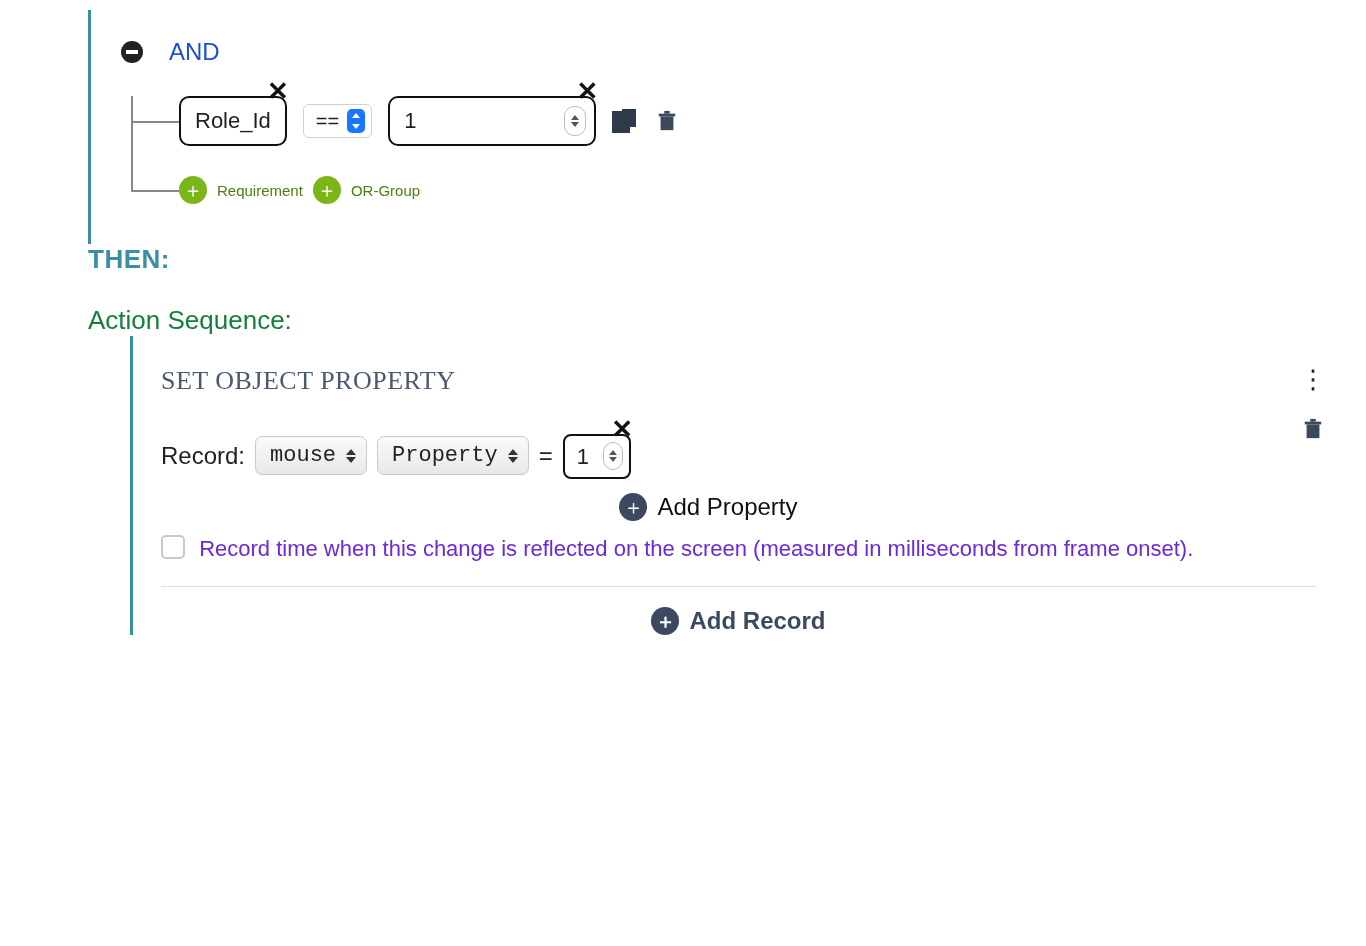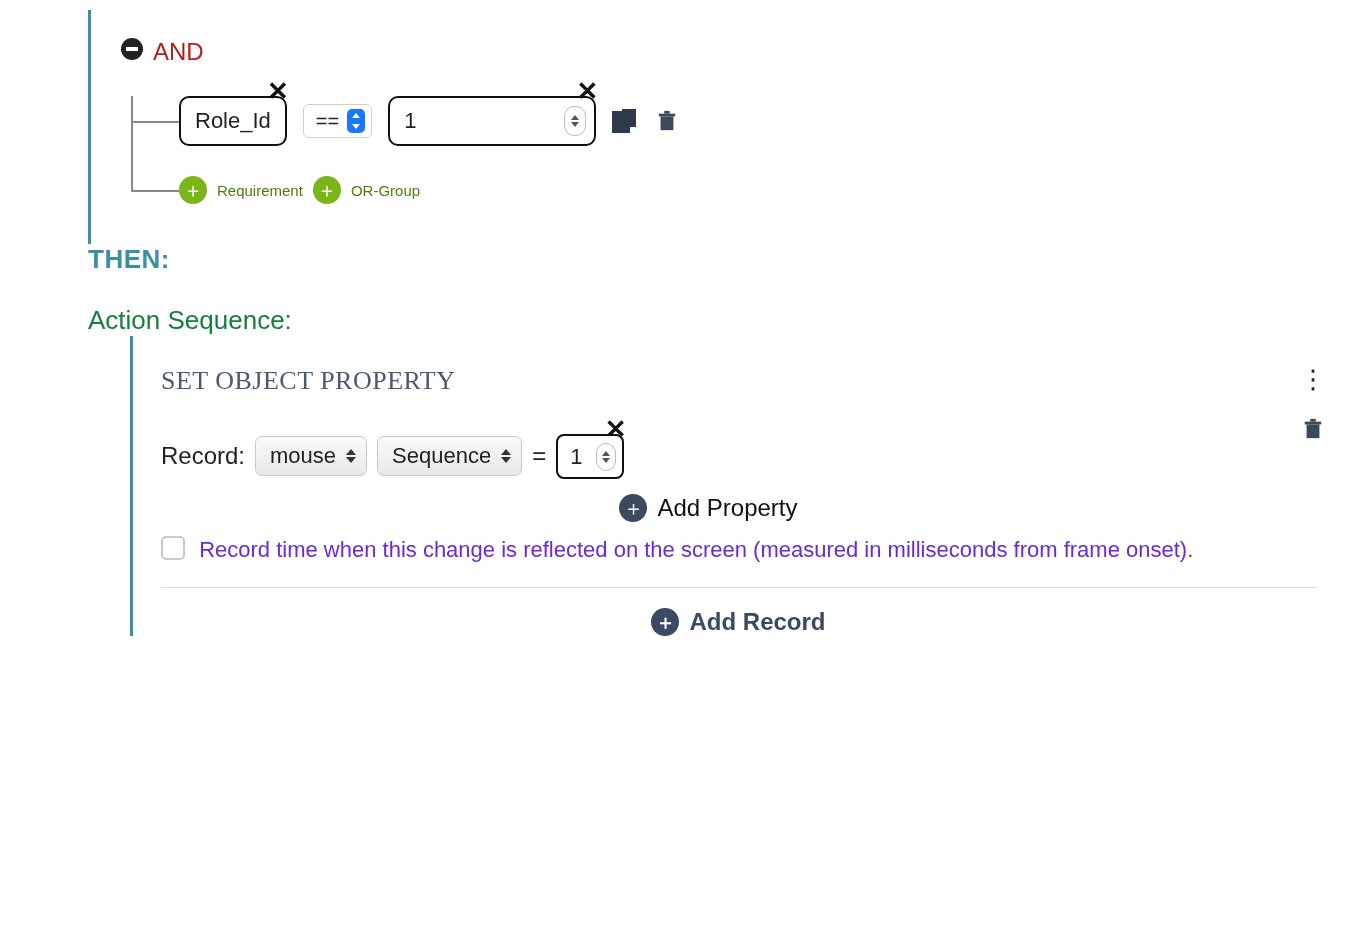--- a/index.html
+++ b/index.html
@@ -50,23 +50,24 @@
     height: 26px;
     display: inline-block;
   }
   .pipe {
     border-left: 3px solid #3b8fa5;
     margin-left: 38px;
     padding: 28px 0 40px 30px;
   }
   .and-header {
     display: flex;
-    gap: 10px;
+    align-items: center;
+    gap: 26px;
     font-size: 24px;
-    color: #b91c1c;
+    color: #1d4ed8;
   }
   .minus-circle {
     width: 22px; height: 22px;
     border-radius: 50%;
     background: #222;
     color: #fff;
     display: inline-flex;
     align-items: center;
     justify-content: center;
     font-size: 16px;
@@ -256,20 +257,21 @@
   }
   .gray-select {
     display: inline-flex;
     align-items: center;
     gap: 10px;
     background: linear-gradient(#fafafa, #e8e8e8);
     border: 1px solid #c9c9c9;
     border-radius: 7px;
     padding: 6px 10px 6px 14px;
     font-size: 22px;
+    font-family: Liberation Mono, monospace;
   }
   .sel-arrows {
     display: inline-flex;
     flex-direction: column;
     gap: 2px;
   }
   .sel-arrows .up, .sel-arrows .down {
     width: 0; height: 0;
     border-left: 5px solid transparent;
     border-right: 5px solid transparent;
@@ -430,21 +432,21 @@
       <div class="target-row">
         <span>Record:</span>
         <span class="gray-select">
           <span>mouse</span>
           <span class="sel-arrows">
             <span class="up"></span>
               <span class="down"></span>
           </span>
         </span>
         <span class="gray-select">
-          <span>Sequence</span>
+          <span>Property</span>
           <span class="sel-arrows">
             <span class="up"></span>
               <span class="down"></span>
           </span>
         </span>
         <span class="eq-sign">=</span>
         <span class="val-wrap">
           <span class="val-close">✕</span>
           <span class="val-input">
             <span>1</span>

